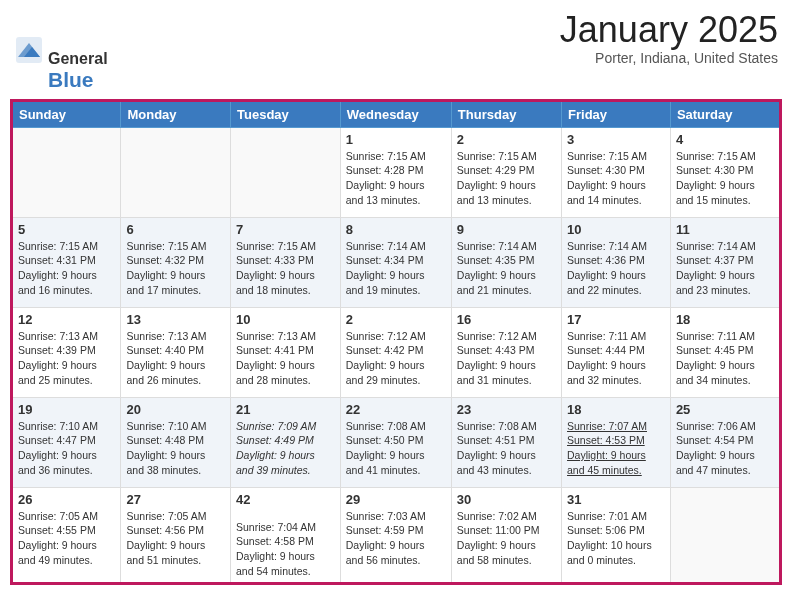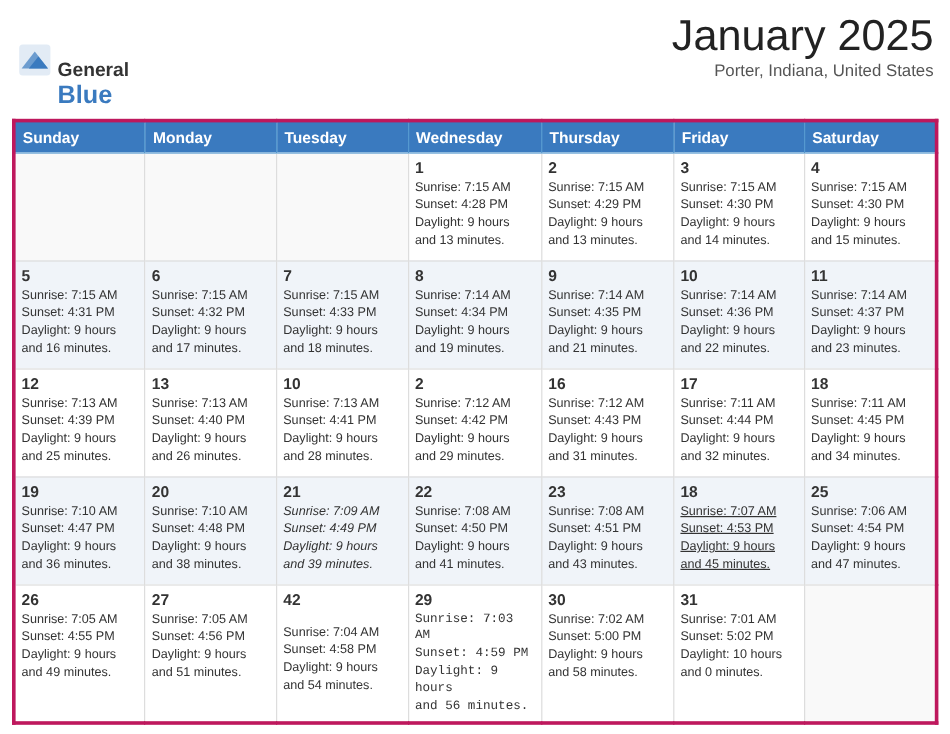--- a/index.html
+++ b/index.html
@@ -336,35 +336,35 @@
         </td>
         <td>
           <div class="day-number">42</div>
           <div class="day-info" style="white-space: pre-line; margin-top: 13px;">Sunrise: 7:04 AM
 Sunset: 4:58 PM
 Daylight: 9 hours
 and 54 minutes.</div>
         </td>
         <td>
           <div class="day-number">29</div>
-          <div class="day-info" style="white-space: pre-line; font-family: Liberation Mono, monospace;">Sunrise: 7:03 AM
+          <div class="day-info" style="white-space: pre-line;">Sunrise: 7:03 AM
 Sunset: 4:59 PM
 Daylight: 9 hours
 and 56 minutes.</div>
         </td>
         <td>
           <div class="day-number">30</div>
           <div class="day-info" style="white-space: pre-line;">Sunrise: 7:02 AM
-Sunset: 5:00 PM
+Sunset: 11:00 PM
 Daylight: 9 hours
 and 58 minutes.</div>
         </td>
         <td>
           <div class="day-number">31</div>
           <div class="day-info" style="white-space: pre-line;">Sunrise: 7:01 AM
-Sunset: 5:02 PM
+Sunset: 5:06 PM
 Daylight: 10 hours
 and 0 minutes.</div>
         </td>
         <td class="empty"></td>
       </tr>
     </tbody>
 </table>
 
 </body></html>

